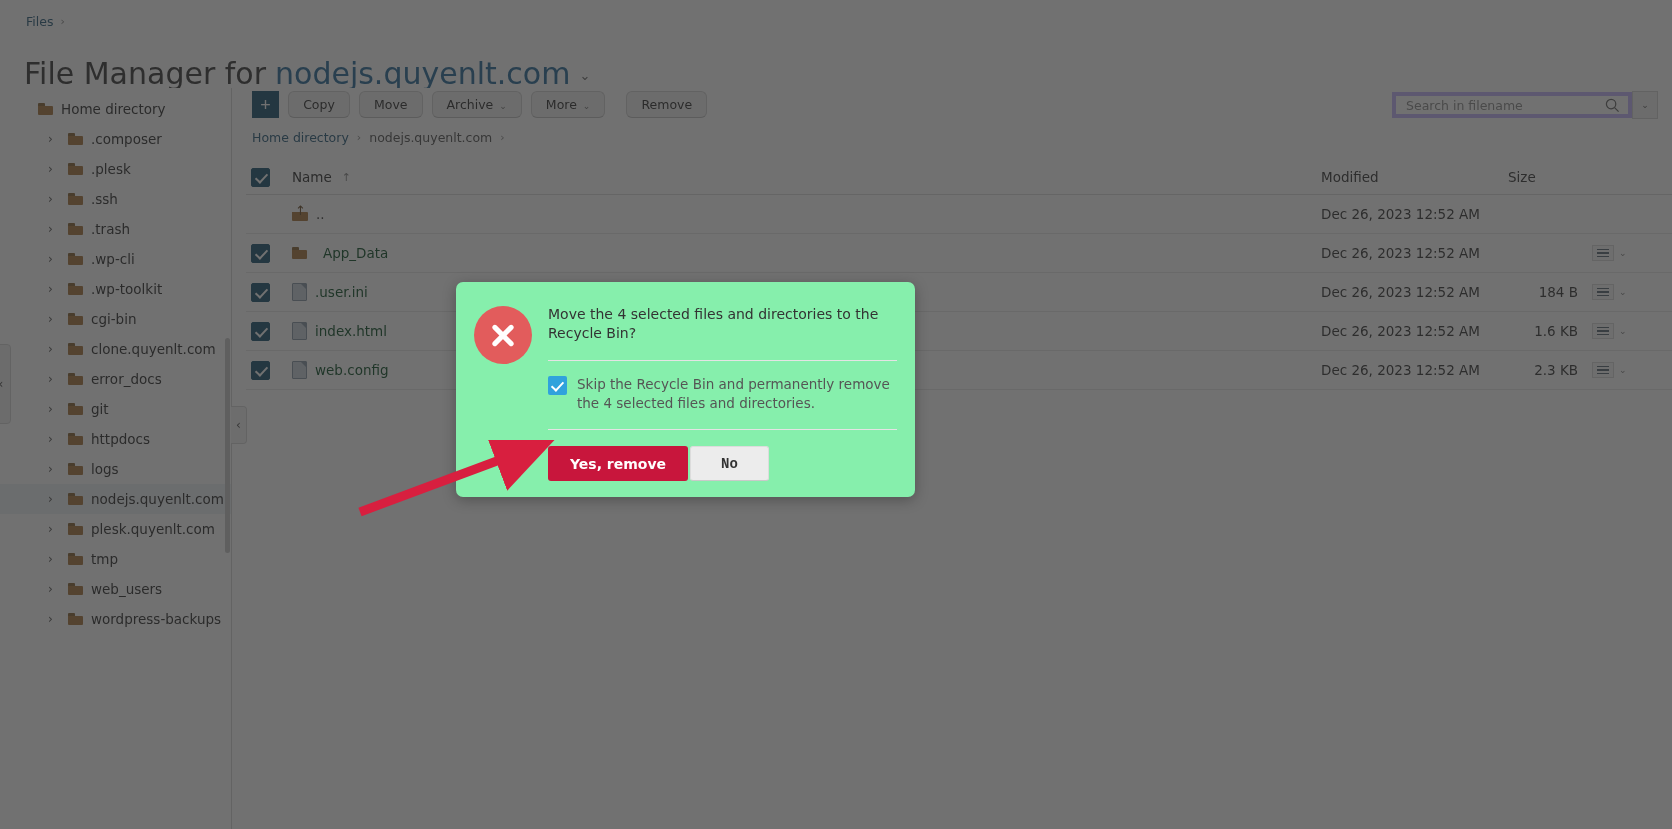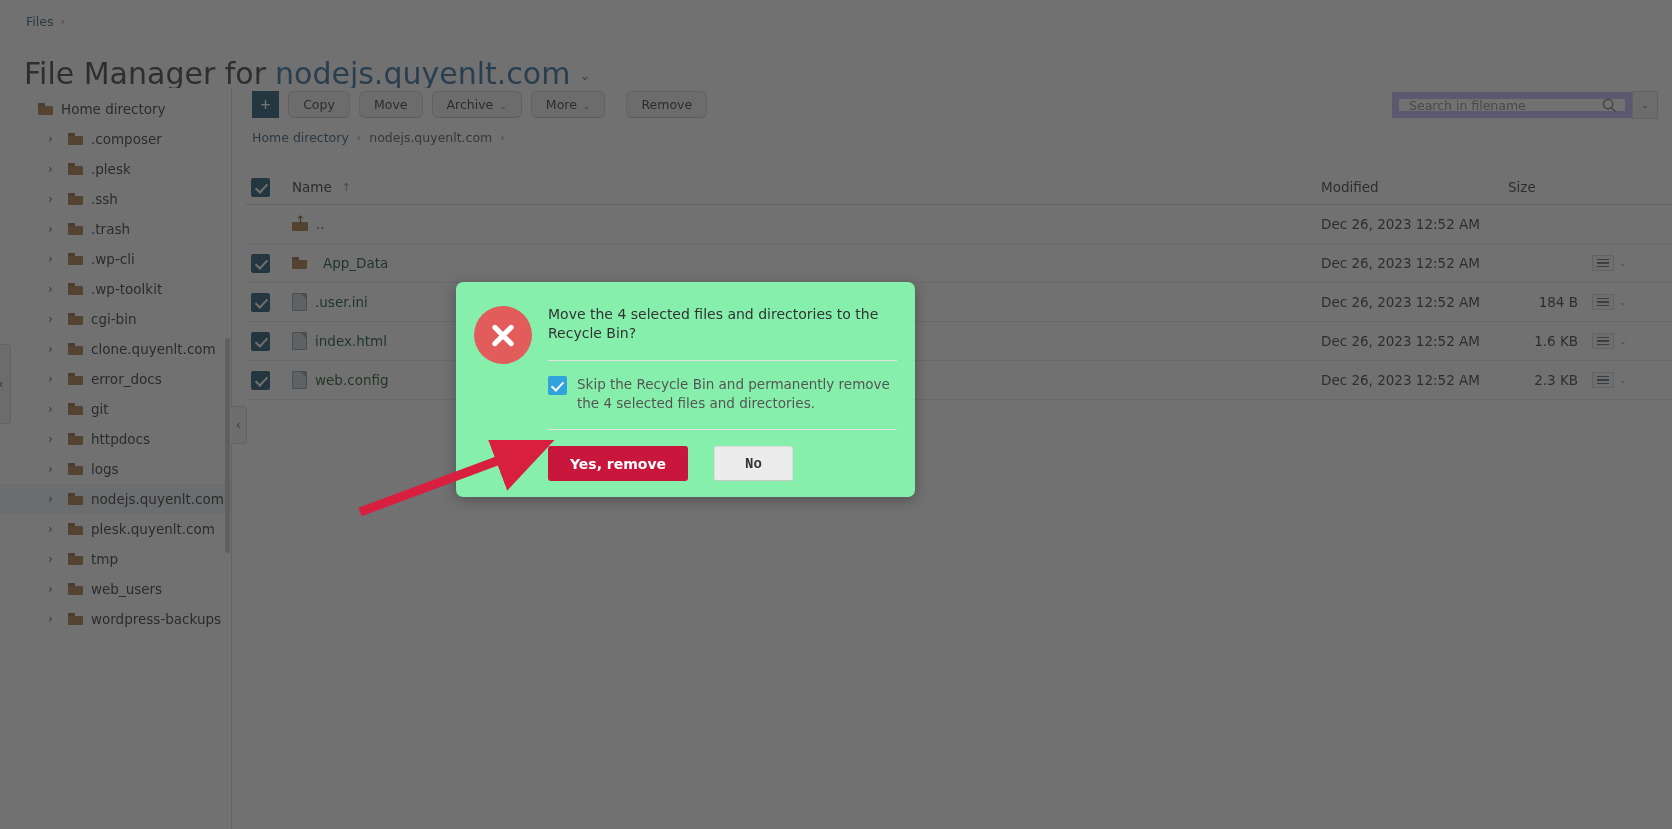--- a/index.html
+++ b/index.html
@@ -215,21 +215,21 @@
 
   .search-wrap {
     position: absolute;
     right: 14px; top: 3px;
     display: flex;
     align-items: center;
   }
   .search-box {
     width: 240px;
     height: 26px;
-    border: 7px solid #c4b5fd;
+    border: 4px solid #c4b5fd;
     background: #fff;
     display: flex;
     align-items: center;
     padding: 0 8px;
     box-sizing: border-box;
   }
   .search-box input {
     border: none;
     outline: none;
     flex: 1;
@@ -260,21 +260,21 @@
     align-items: center;
     gap: 8px;
     font-size: 12.5px;
   }
   .crumbs a { color: #2c5e7d; text-decoration: none; }
   .crumbs .cur { color: #555; }
 
   
   .ftable {
     position: absolute;
-    left: 14px; right: 0; top: 82px;
+    left: 14px; right: 0; top: 72px;
   }
   .frow {
     display: flex;
     align-items: center;
     height: 38px;
     border-bottom: 1px solid #e8e8e8;
     font-size: 13.5px;
   }
   .frow.head {
     height: 34px;
@@ -450,21 +450,21 @@
     content: "";
     position: absolute;
     left: 6px; top: 3px;
     width: 5px; height: 10px;
     border: solid #fff;
     border-width: 0 2px 2px 0;
     transform: rotate(43deg);
   }
   .dlg-actions {
     display: flex;
-    gap: 26px;
+    gap: 2px;
     padding-top: 2px;
   }
   .btn-danger {
     background: #c8163c;
     color: #fff;
     border: none;
     height: 35px;
     padding: 0 22px;
     font-size: 14px;
     font-weight: bold;

